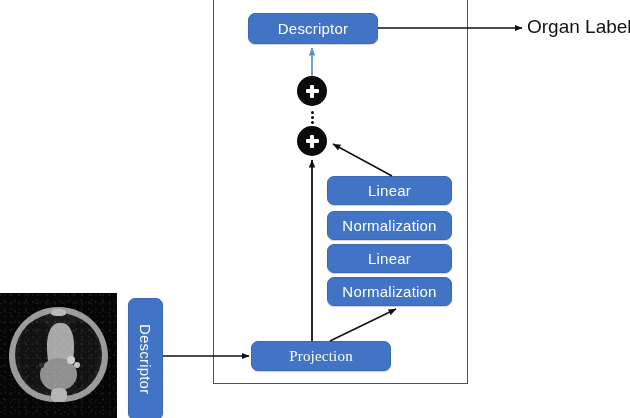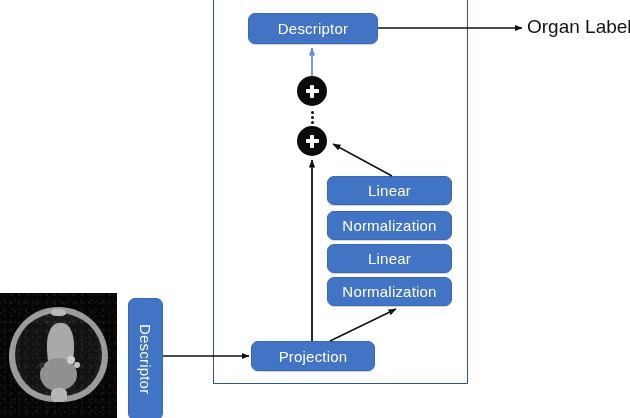--- a/index.html
+++ b/index.html
@@ -207,21 +207,21 @@
     <div class="spine"></div>
     <div class="sternum"></div>
     <div class="vessel-a"></div>
     <div class="vessel-b"></div>
     <div class="vessel-c"></div>
     <div class="noise"></div>
   </div>
 
   <div class="blue-box vertical" style="left:128px; top:298px; width:35px; height:122px;">Descriptor</div>
 
-  <div class="blue-box" style="left:251px; top:341px; width:124px; height:30px;">Projection</div>
+  <div class="blue-box" style="left:251px; top:341px; width:140px; height:30px;font-family:Liberation Serif, serif;">Projection</div>
 
   <div class="blue-box" style="left:327px; top:176px; width:125px; height:29px;">Linear</div>
 
   <div class="blue-box" style="left:327px; top:211px; width:125px; height:29px;">Normalization</div>
 
   <div class="blue-box" style="left:327px; top:244px; width:125px; height:29px;">Linear</div>
 
   <div class="blue-box" style="left:327px; top:277px; width:125px; height:29px;">Normalization</div>
 
   <div class="blue-box" style="left:248px; top:13px; width:130px; height:31px;">Descriptor</div>

